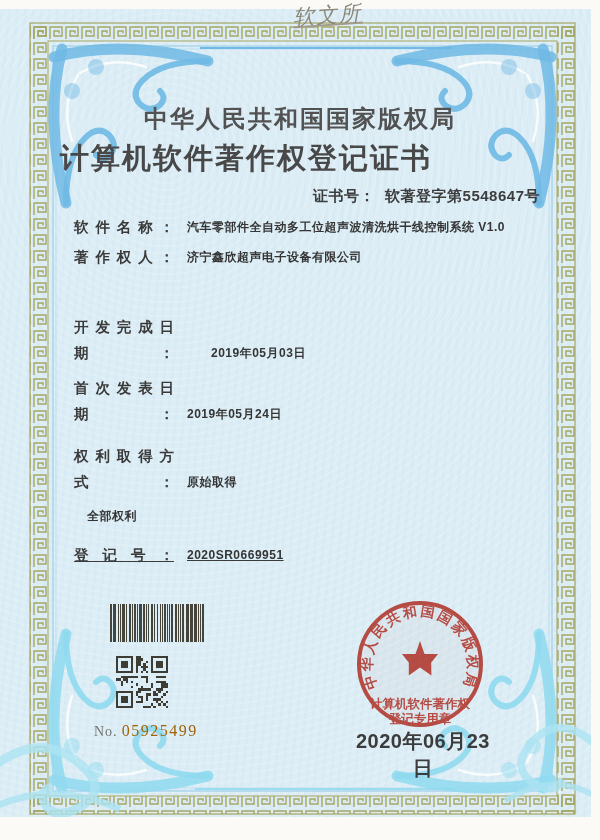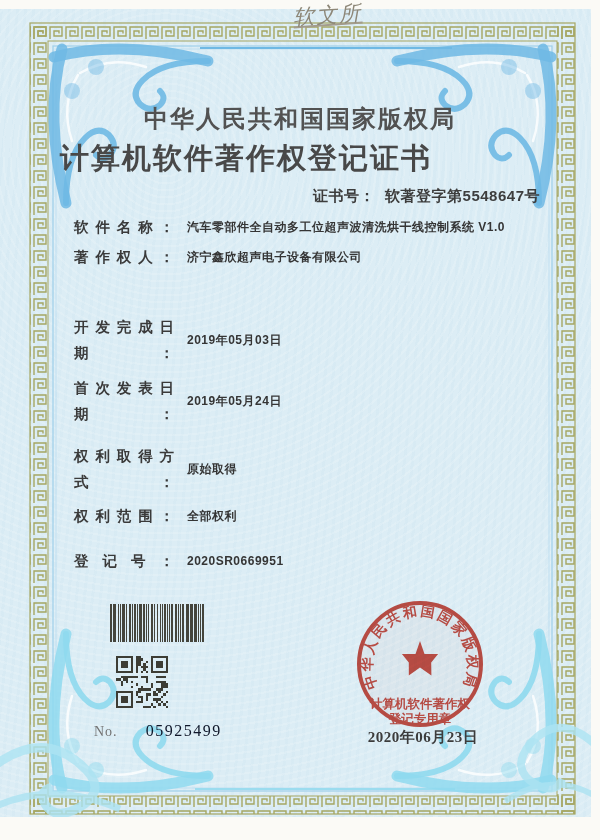--- a/index.html
+++ b/index.html
@@ -45,50 +45,50 @@
     text-align:center;font-family:"Liberation Serif", serif;
     font-weight:bold;font-size:29px;letter-spacing:2px;color:#484848;
   }
   .cert-no-line{
     position:absolute;top:187px;right:60px;
     font-size:15px;font-weight:bold;color:#3d3d3d;letter-spacing:.5px;
   }
   .cert-no-line .lbl{margin-right:10px;}
 
   .fields{position:absolute;left:74px;top:214px;width:472px;}
-  .row{display:flex;align-items:center;line-height:26px;}
+  .row{display:flex;align-items:flex-end;line-height:26px;}
   .row .lbl{
     flex:0 0 100px;font-weight:bold;font-size:14.5px;color:#3a3a3a;
     text-align:justify;text-align-last:justify;
   }
   .row .val{flex:1;margin-left:13px;font-size:12px;letter-spacing:.5px;color:#353535;font-weight:bold;}
   .r1{margin-top:4px;}
-  .r2{margin-top:44px;}
+  .r2{margin-top:44px;gap:24px;}
   .r3{margin-top:9px;}
   .r4{margin-top:16px;}
   .r5{margin-top:8px;}
-  .r6{margin-top:19px;}
+  .r6{margin-top:13px;text-decoration:underline;}
 
   .statement{
     position:absolute;left:62px;top:526px;width:466px;
     font-size:15.5px;line-height:35px;letter-spacing:.3px;
     text-indent:2em;color:#3a3a3a;font-weight:bold;
   }
 
   .barcode{position:absolute;left:110px;top:604px;}
   .qrcode{position:absolute;left:116px;top:656px;}
 
   .no-line{position:absolute;left:94px;top:722px;font-family:"Liberation Serif", serif;}
   .no-line .no-lbl{font-size:14px;color:#737373;letter-spacing:1px;}
-  .no-line .no-val{font-size:16px;color:#0f172a;letter-spacing:1.5px;margin-left:24px;text-align:right;}
+  .no-line .no-val{font-size:16px;color:#a16207;letter-spacing:1.5px;margin-left:0;text-align:right;}
 
   .seal{position:absolute;left:350px;top:594px;mix-blend-mode:multiply;opacity:.93;}
   .seal-date{
     position:absolute;left:348px;top:728px;width:150px;text-align:center;
-    font-size:15px;font-weight:bold;color:#3c3c3c;letter-spacing:.5px;font-family:Liberation Serif, serif;
+    font-size:20px;font-weight:bold;color:#3c3c3c;letter-spacing:.5px;
   }
 </style>
 </head>
 <body>
 
 <div class="page">
 
   <div class="sheet"></div>
 
   <svg class="deco-svg" width="591" height="808" viewBox="0 0 591 808">
@@ -158,21 +158,20 @@
     </div>
     <div class="row r3">
       <span class="lbl">首次发表日期：</span>
       <span class="val">2019年05月24日</span>
     </div>
     <div class="row r4">
       <span class="lbl">权利取得方式：</span>
       <span class="val">原始取得</span>
     </div>
     <div class="row r5">
-      <span class="lbl">权利范围：</span>
       <span class="val">全部权利</span>
     </div>
     <div class="row r6">
       <span class="lbl">登记号：</span>
       <span class="val">2020SR0669951</span>
     </div>
   </div>
 
 
   <svg class="barcode" id="barcode" width="96" height="38" viewBox="0 0 96 38" shape-rendering="crispEdges">

